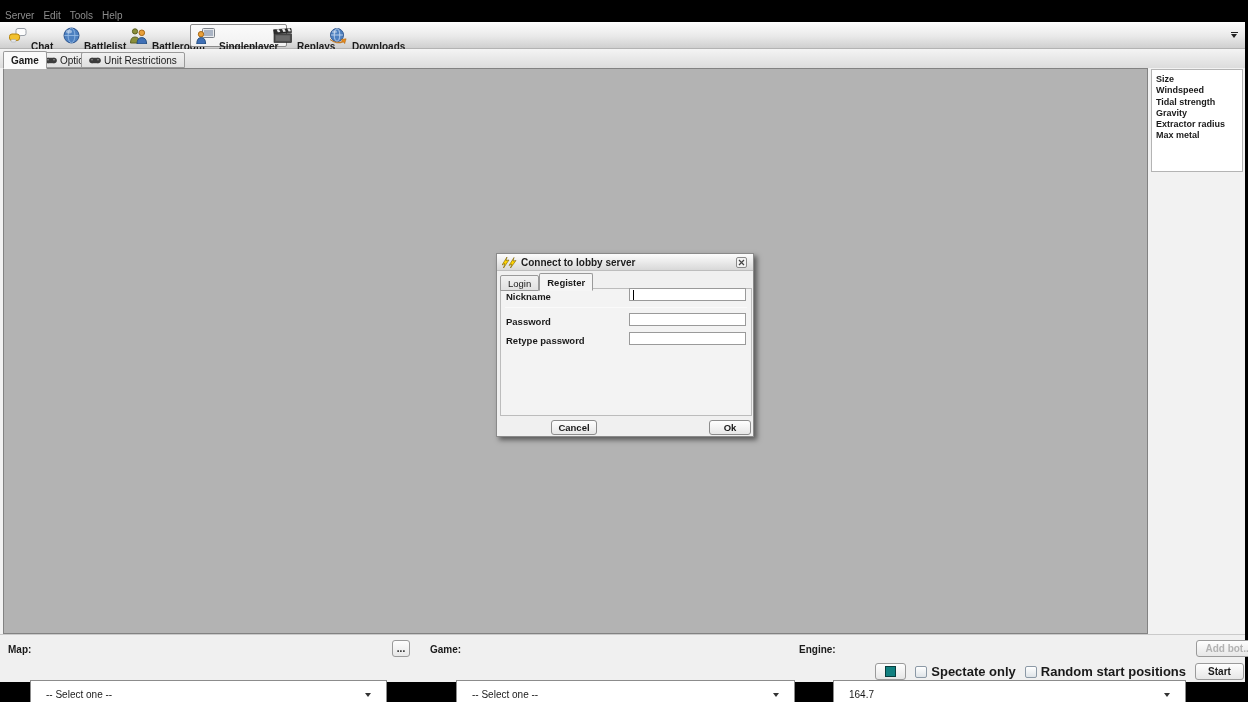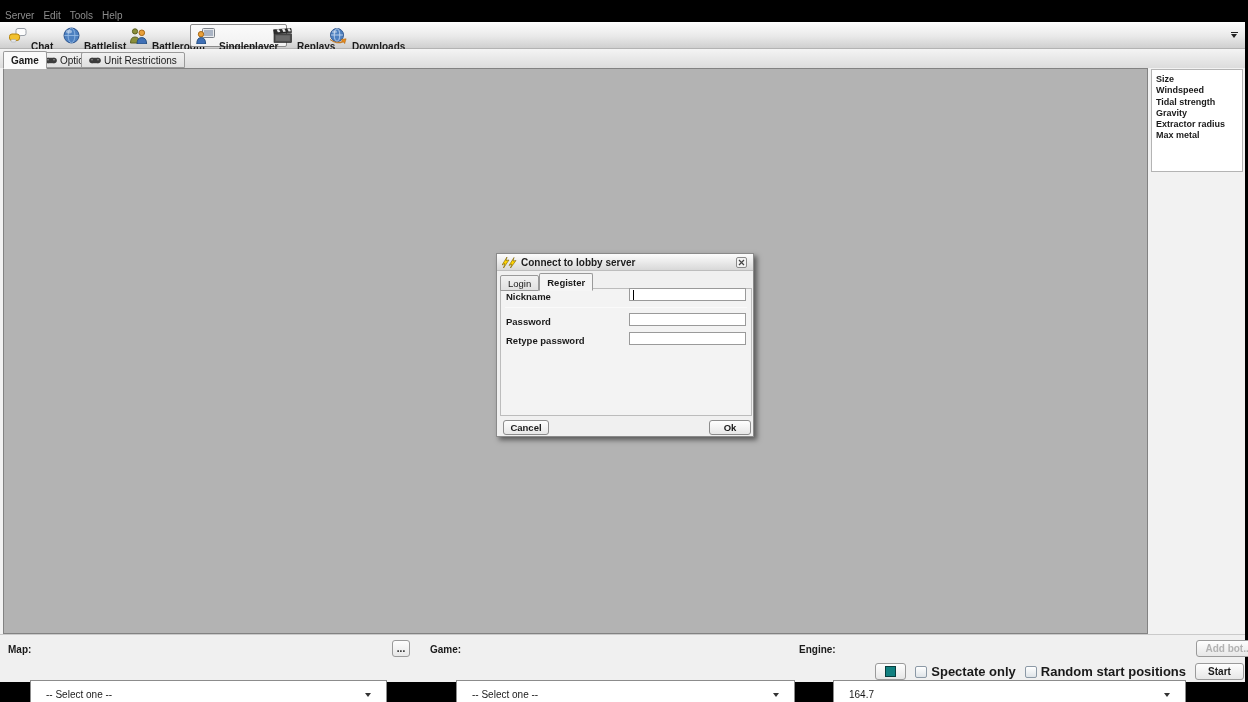--- a/index.html
+++ b/index.html
@@ -56,21 +56,21 @@
   .dlg-tab.active { margin-top:0; padding-top:3px; font-weight:700; background:#f5f5f5; border-bottom-color:#f5f5f5; }
   .dlg-page { position:absolute; left:3px; top:34px; width:252px; height:128px;
     background:#f3f3f3; border:1px solid #bcbcbc; }
   .fld-label { position:absolute; left:9px; font-size:9.5px; font-weight:600; color:#1a1a1a; }
   .fld-input { position:absolute; left:132px; width:117px; height:13px; background:#fff;
     border:1px solid #9a9a9a; }
   .caret { position:absolute; left:3px; top:1px; width:1px; height:10px; background:#000; }
   .dlg-sep { position:absolute; left:8px; width:242px; height:1px; background:#cdcdcd; border-bottom:1px solid #fafafa; }
   .dlg-btn { position:absolute; height:15px; background:linear-gradient(#fefefe,#e7e7e7);
     border:1px solid #8c8c8c; border-radius:3px; font-size:9.5px; font-weight:600; color:#1a1a1a;
-    display:flex; align-items:center; justify-content:center; }
+    display:flex; align-items:center; justify-content:center;margin-left:48px; }
 
   
   .bottom-panel { position:absolute; left:0; top:634px; width:1245px; height:48px;
     background:#f0f0f0; border-top:1px solid #cacaca; }
   .b-label { position:absolute; font-size:10px; font-weight:600; color:#1a1a1a; }
   .combo { position:absolute; top:640px; height:29px; background:#fff; border:1px solid #8c8c8c;
     display:flex; align-items:center; padding:0 15px;margin-top:40px; }
   .combo-text { font-size:10px; color:#1a1a1a; white-space:nowrap; }
   .arr { width:0; height:0; border-left:3.5px solid transparent; border-right:3.5px solid transparent;
     border-top:4px solid #333; margin-left:auto; }

